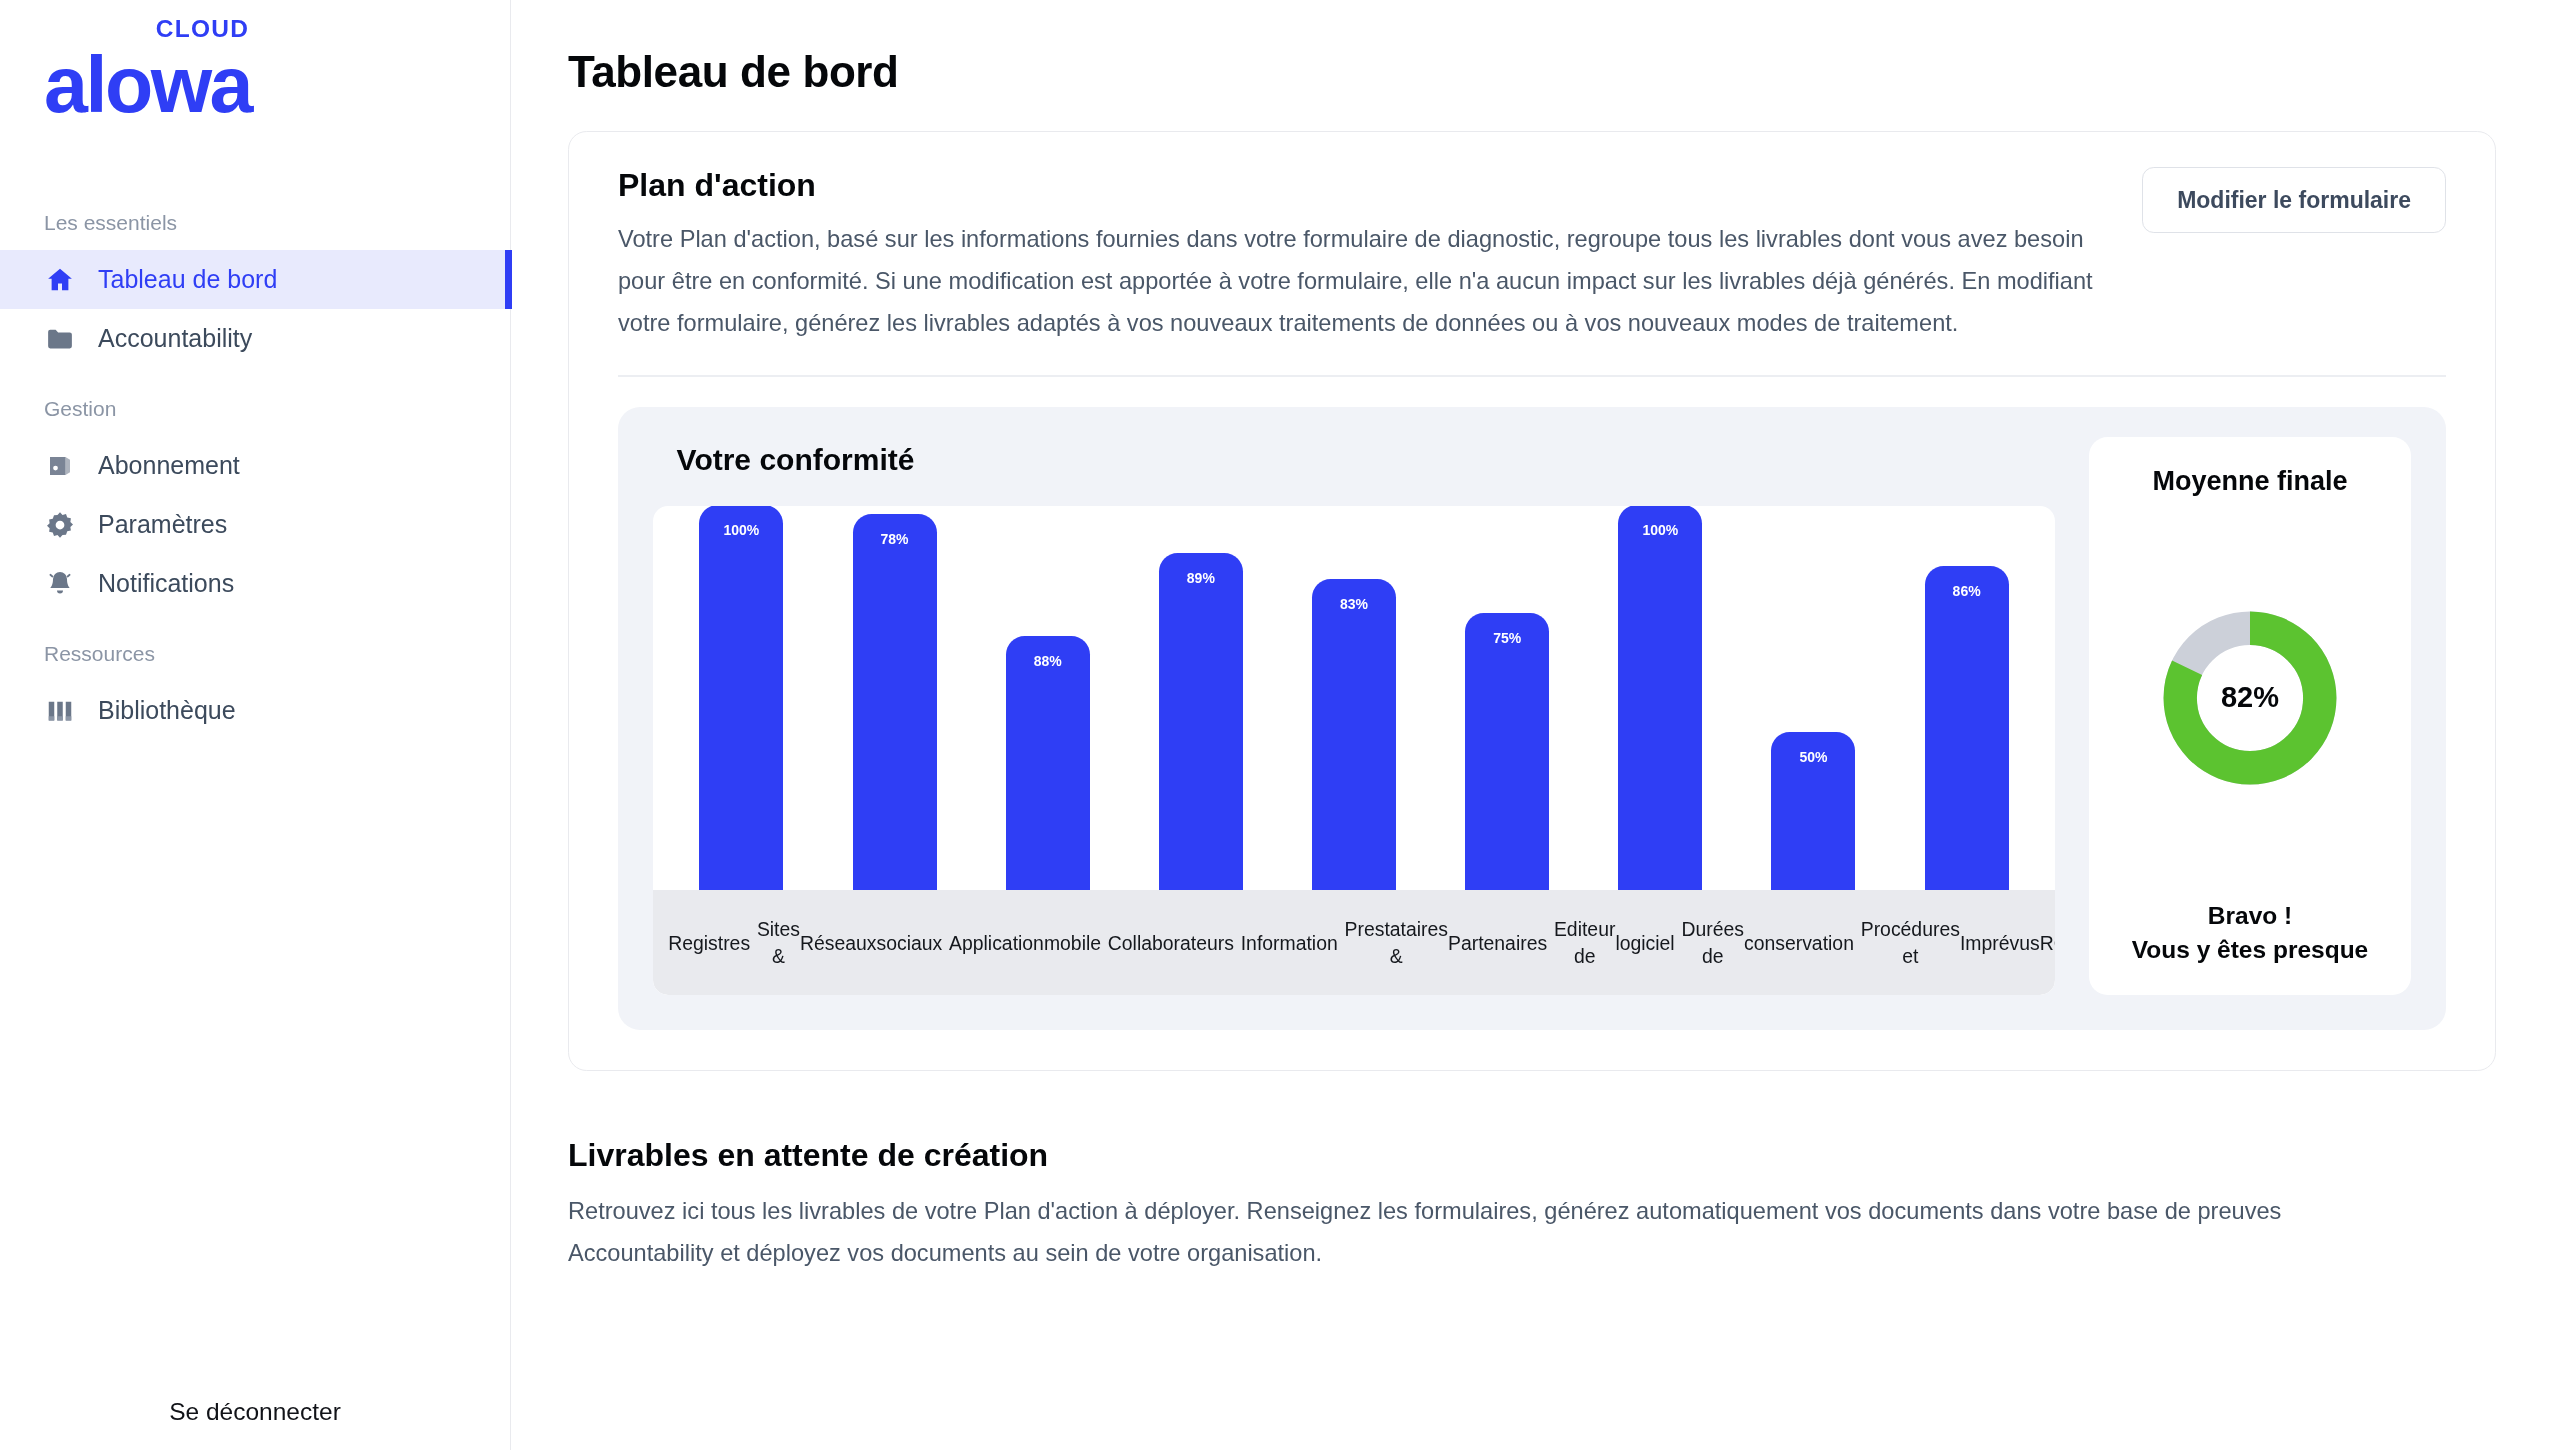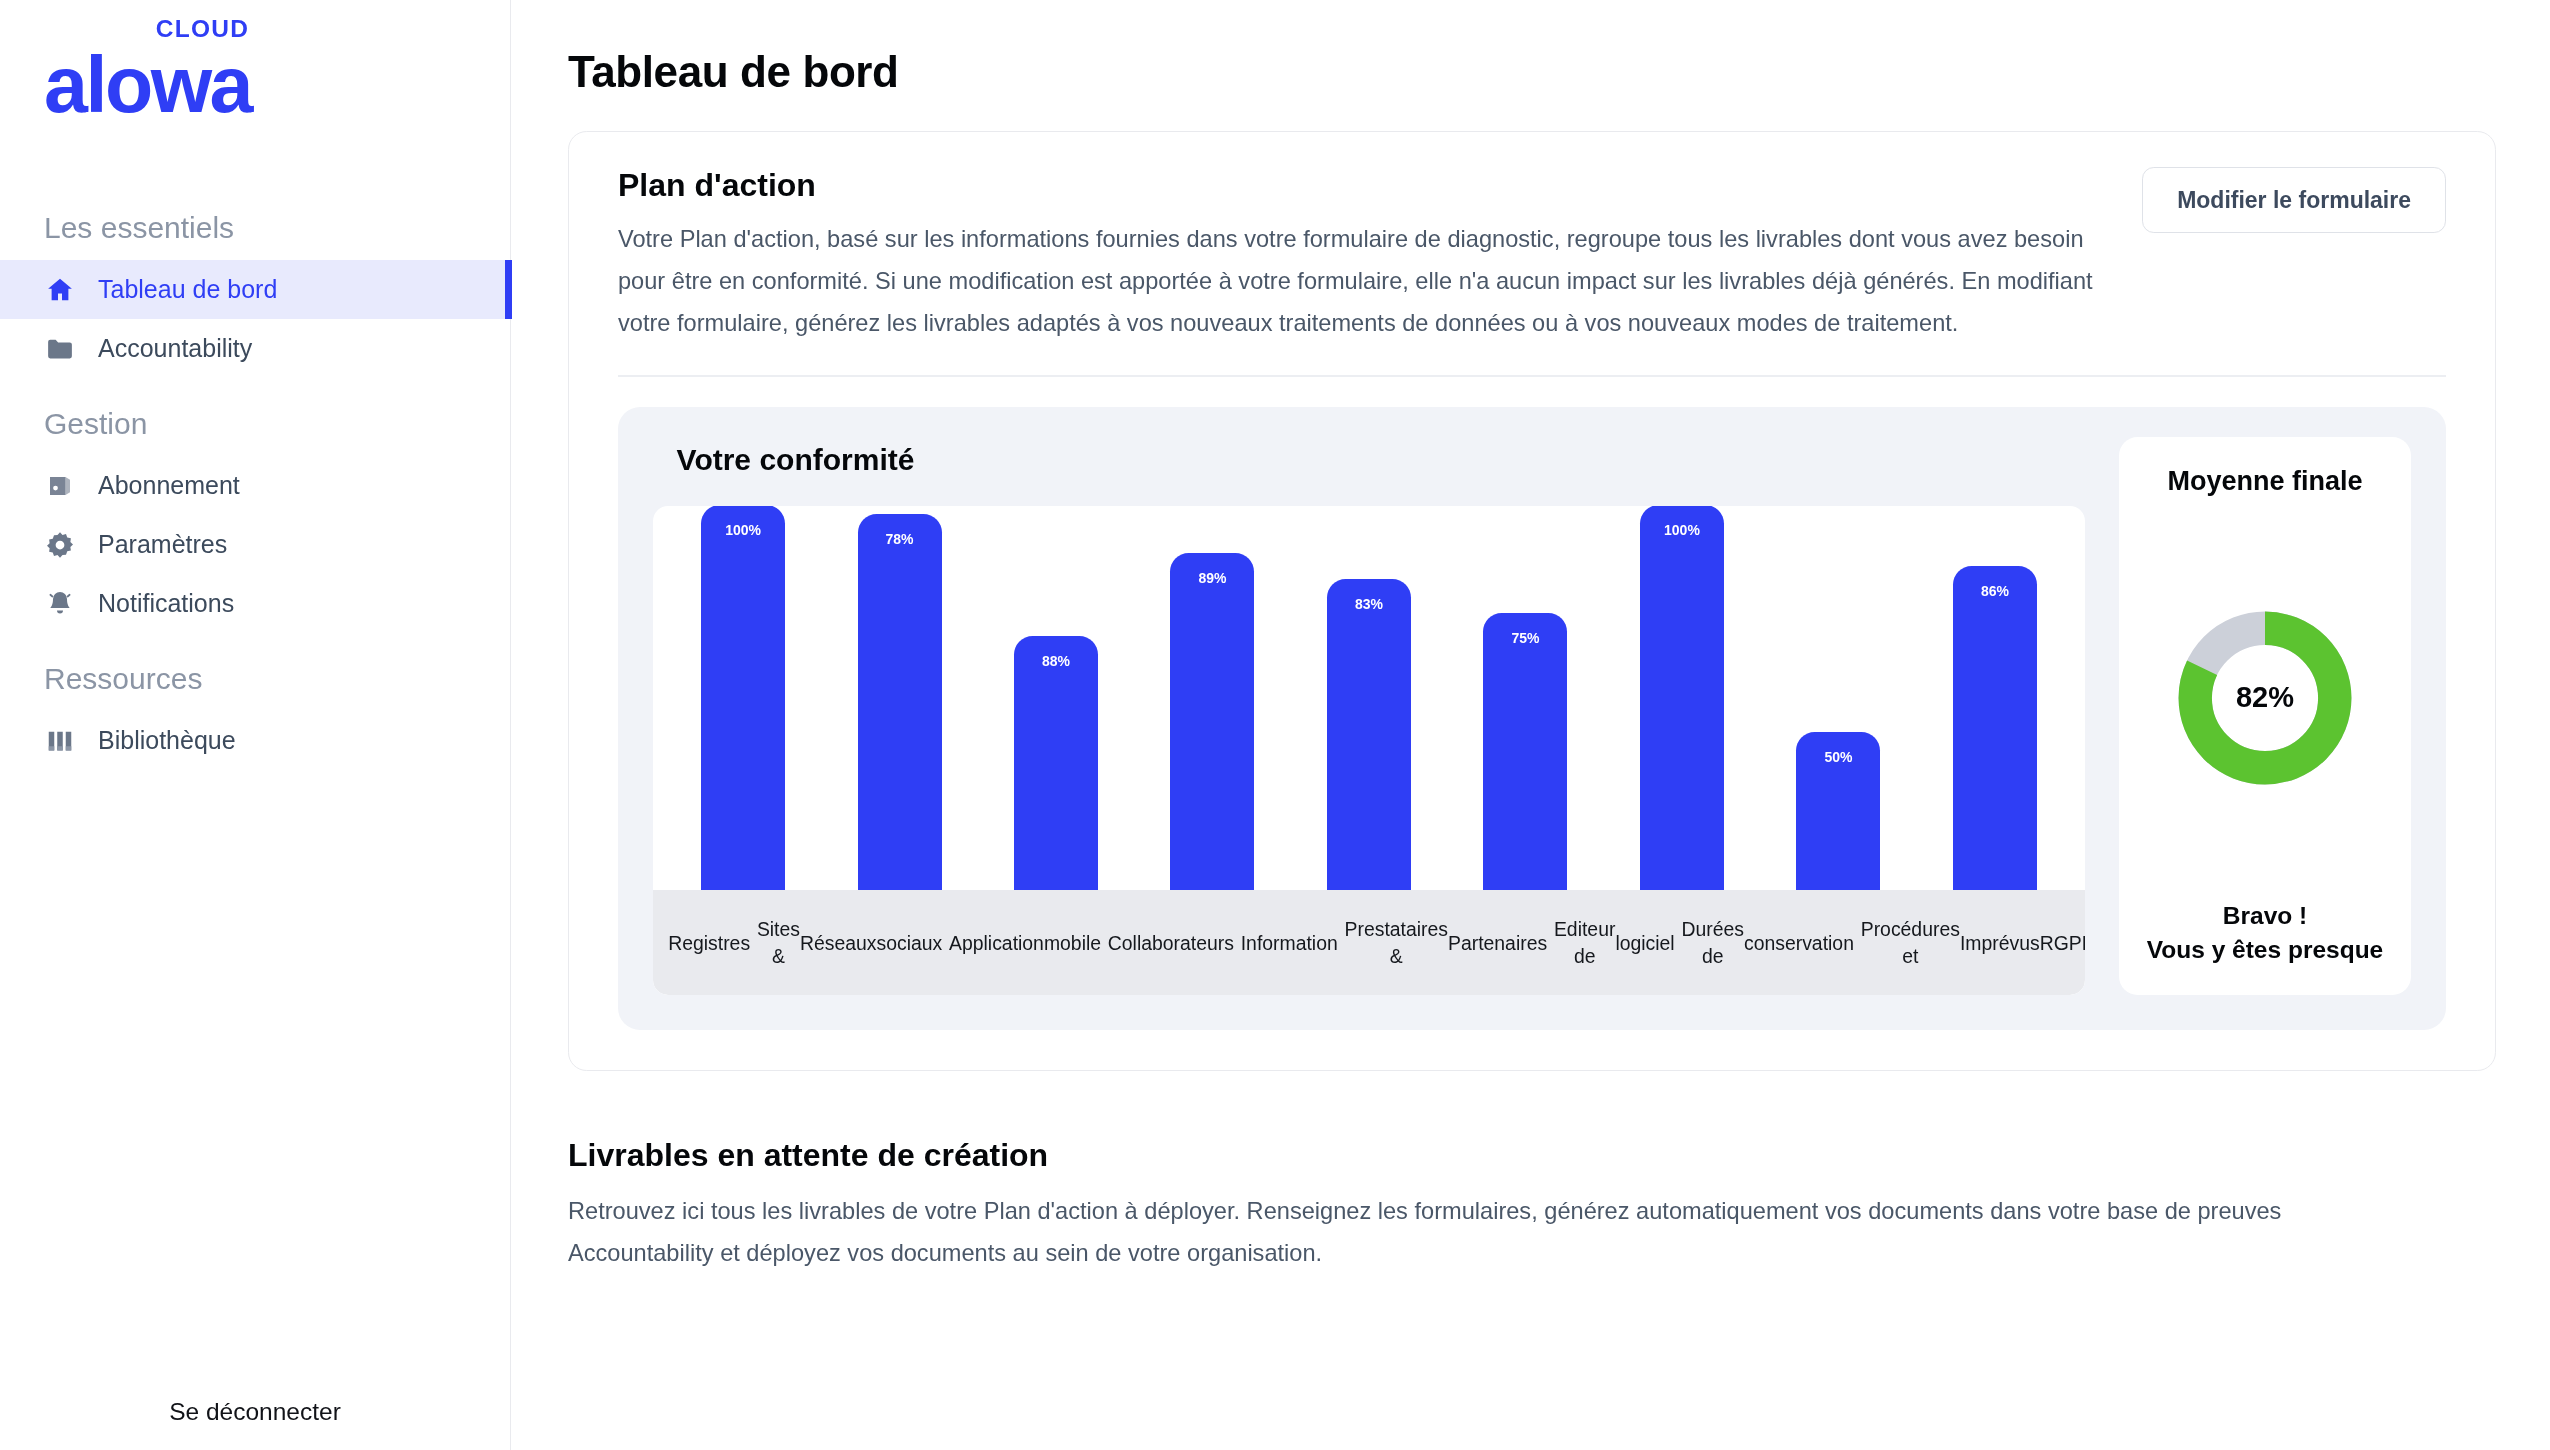--- a/index.html
+++ b/index.html
@@ -30,21 +30,21 @@
   }
   .logo-cloud {
     position: absolute;
     top: -32px; right: 1.7px;
     font-size: 24.5px;
     font-weight: 700;
     letter-spacing: 1.3px;
     color: #2f3ef5;
   }
   .nav-section-title {
-    font-size: 30px;
+    font-size: 21px;
     color: #8b95a5;
     padding: 0 0 0 44px;
     margin-bottom: 15px;
     font-weight: 400;
   }
   .nav-group { margin-bottom: 29px; }
   .nav-item {
     display: flex; align-items: center;
     gap: 22px;
     height: 59px;
@@ -186,21 +186,21 @@
     justify-content: center;
     text-align: center;
     font-size: 19.4px;
     color: #15181d;
     line-height: 1.36;
     padding: 0 3.4px;
   }
 
   
   .gauge-card {
-    width: 292px;
+    width: 322px;
     background: #ffffff;
     border-radius: 18.6px;
     padding: 29px 15px 29px 15px;
     display: flex;
     flex-direction: column;
     align-items: center;
     justify-content: space-between;
   }
   .gauge-title { font-size: 27px; font-weight: 700; color: #05070a; text-align: center; }
   .gauge-ring { position: relative; width: 182px; height: 182px; }

